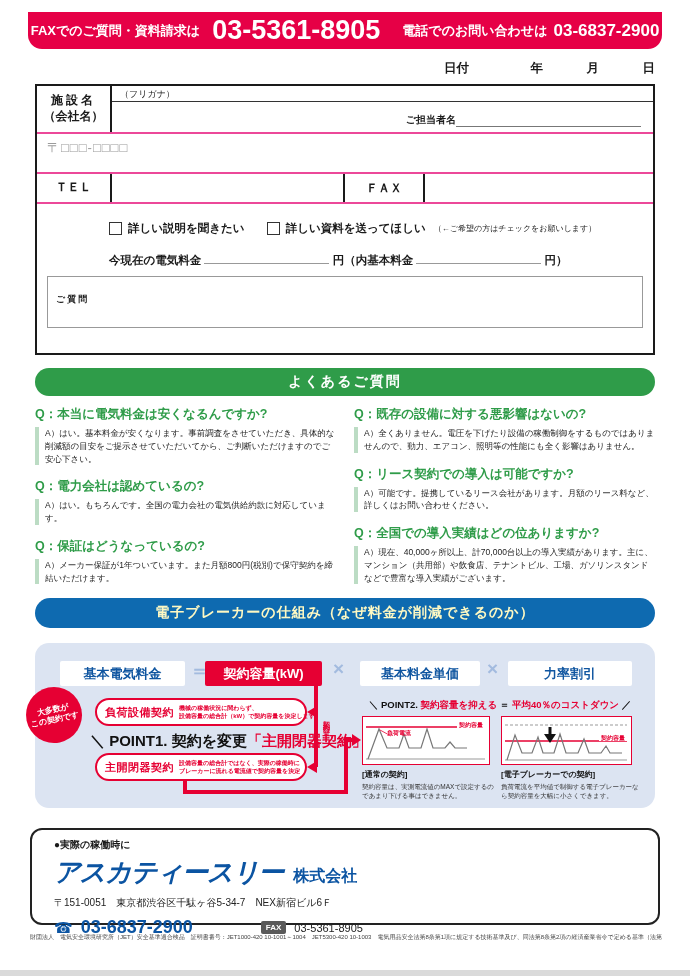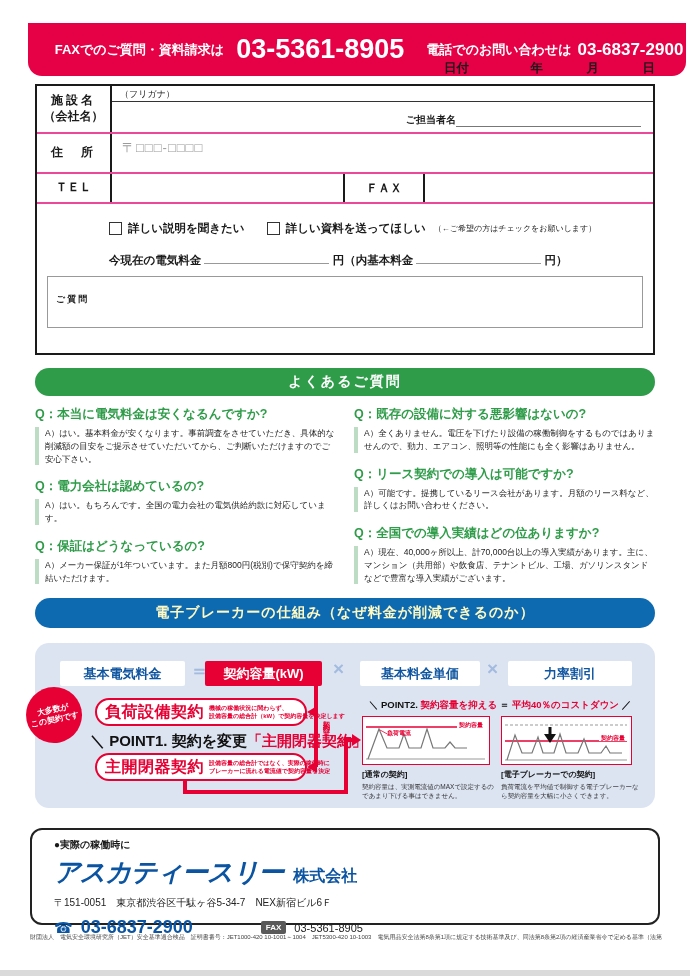--- a/index.html
+++ b/index.html
@@ -1,22 +1,22 @@
 <!DOCTYPE html>
 <html><head>
 <meta charset="utf-8">
 <style>
   html,body{margin:0;padding:0;background:#fff;}
   body{font-family:"Liberation Sans","DejaVu Sans",sans-serif;color:#1a1a1a;}
   .page{position:relative;width:690px;height:976px;background:#fff;overflow:hidden;}
 
   
-  .red-banner{position:absolute;left:28px;top:23px;width:634px;height:53px;
+  .red-banner{position:absolute;left:28px;top:12px;width:634px;height:37px;
     background:#e60046;border-radius:0 0 14px 14px;color:#fff;
-    display:flex;align-items:center;justify-content:center;gap:6px;white-space:nowrap;padding-left:24px;}
+    display:flex;align-items:center;justify-content:center;gap:6px;white-space:nowrap;}
   .red-banner .lbl{font-size:13px;font-weight:bold;}
   .red-banner .big{font-size:27px;font-weight:bold;letter-spacing:0;margin:0 6px;}
   .red-banner .tel-lbl{font-size:13px;font-weight:bold;margin-left:10px;}
   .red-banner .tel-num{font-size:17px;font-weight:bold;}
 
   
   .date-line{position:absolute;left:35px;top:60px;width:620px;text-align:right;
     font-size:12.5px;font-weight:bold;}
   .date-line span{display:inline-block;}
   .dl-date{margin-right:58px;} .dl-year{margin-right:40px;} .dl-month{margin-right:40px;}
@@ -87,21 +87,21 @@
   .f-x2{left:452px;}
   .f-pf{left:473px;width:124px;}
   .badge{position:absolute;left:-9px;top:44px;width:56px;height:56px;border-radius:50%;
     background:#e60033;color:#fff;font-size:8px;font-weight:bold;line-height:1.3;
     display:flex;flex-direction:column;align-items:center;justify-content:center;
     transform:rotate(-12deg);z-index:3;text-align:center;}
   .contract-box{position:absolute;left:60px;width:212px;height:28px;background:#fff;
     border:2px solid #e60033;border-radius:14px;box-sizing:border-box;z-index:2;
     display:flex;align-items:center;padding:0 8px;gap:5px;white-space:nowrap;}
   .cb-load{top:55px;} .cb-main{top:110px;}
-  .contract-name{color:#e60033;font-size:16px;font-weight:bold;letter-spacing:0.5px;}
+  .contract-name{color:#e60033;font-size:11px;font-weight:bold;letter-spacing:0.5px;}
   .contract-desc{color:#e60033;font-size:6px;line-height:1.35;font-weight:bold;}
   .point1{position:absolute;left:55px;top:89px;width:222px;text-align:center;
     font-size:15px;font-weight:bold;color:#111;white-space:nowrap;z-index:2;}
   .red-t{color:#e60033;}
   .v-label{position:absolute;left:286px;top:72px;writing-mode:vertical-rl;
     color:#e60033;font-size:7px;font-weight:bold;letter-spacing:2px;z-index:2;}
   .point2{position:absolute;left:320px;top:56px;width:290px;text-align:center;
     font-size:9.5px;font-weight:bold;color:#111;white-space:nowrap;z-index:2;}
   .conn{position:absolute;left:0;top:0;z-index:1;}
   .mini-chart{position:absolute;top:73px;height:49px;background:#fff;
@@ -162,23 +162,20 @@
       </div>
       <div class="facility-content">
         <div class="furigana-strip">（フリガナ）</div>
         <div class="contact-line">
           <span>ご担当者名</span>
           <span class="contact-underline"></span>
         </div>
       </div>
     </div>
     <div class="ft-row row-address">
-      <div class="ft-label">
-          <span class="ls3">住　所</span>
-        </div>
       <div class="postal">〒□□□-□□□□</div>
     </div>
     <div class="ft-row row-telfax">
       <div class="ft-label">
           <span>ＴＥＬ</span>
         </div>
       <div class="cell-telblank"></div>
       <div class="cell-faxlabel">ＦＡＸ</div>
       <div class="cell-faxblank"></div>
     </div>

